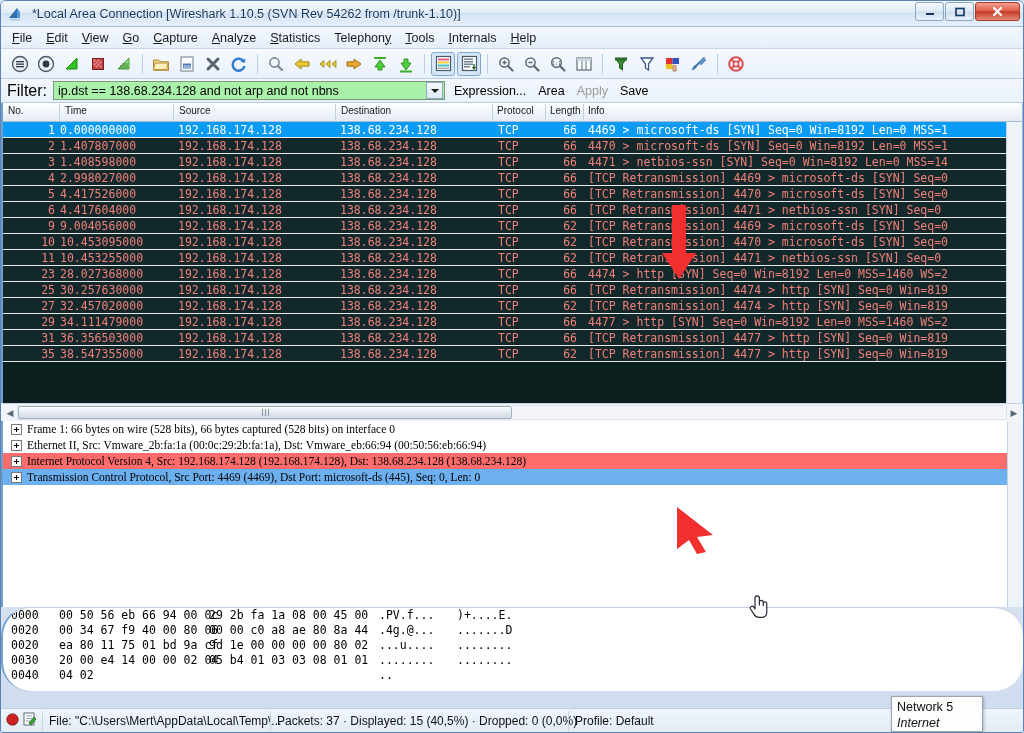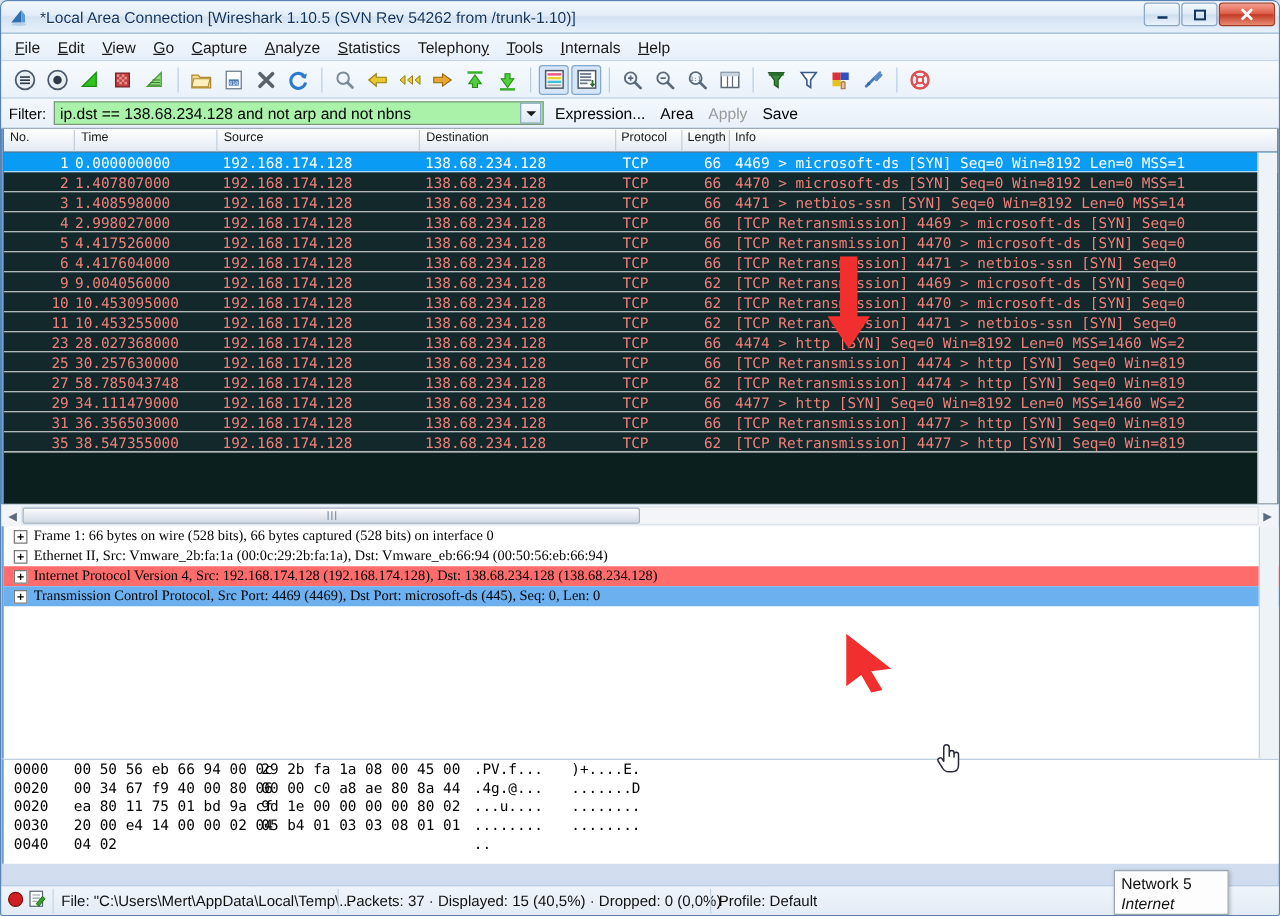--- a/index.html
+++ b/index.html
@@ -59,21 +59,21 @@
   }
   .tb { width:24px; height:24px; display:flex; align-items:center; justify-content:center; border-radius:3px; }
   .tb.pressed { background:#d4e6f8; border:1px solid #7fa8cf; border-radius:3px; }
   .tbsep { width:1px; height:20px; background:#b9cee3; margin:0 4px; }
   
   #filterbar {
     height:24px; display:flex; align-items:center; padding:0 6px; gap:6px;
     background:linear-gradient(180deg,#f3f8fd 0%,#e8f0f9 100%);
     border-bottom:1px solid #b9cee3;
   }
-  #filter-label { font-size:12px; color:#000; }
+  #filter-label { font-size:16px; color:#000; }
   #filter-wrap {
     flex:0 0 auto; width:392px; height:19px; display:flex; align-items:center;
     background:#aaf2aa; border:1px solid #7a9a7a; position:relative;gap:32px;
   }
   #filter-input {
     flex:1; border:0; outline:0; background:transparent;
     font-family:"Liberation Sans", sans-serif; font-size:12.5px; color:#000;
     padding-left:4px;
   }
   #filter-drop {
@@ -152,21 +152,21 @@
   }
   .expander:before { left:2px; top:4px; width:5px; height:1px; }
   .expander:after  { left:4px; top:2px; width:1px; height:5px; }
   #detail-scroll {
     position:absolute; right:0; top:0; width:16px; bottom:0;
     background:#eef3f8; border-left:1px solid #c3d3e3;
   }
   
   #hexpane {
     position:relative; height:84px; background:#ffffff;
-    border-left:2px solid #6f9fcf; border-top:1px solid #bfcfdf; overflow:hidden;
+    border-left:2px solid #6f9fcf; border-top:1px solid #bfcfdf; overflow:hidden;border-radius:29px;
   }
   .hrow {
     height:15px; font-family:"DejaVu Sans Mono","Liberation Mono",monospace;
     font-size:11.5px; color:#000; white-space:nowrap; padding-left:8px;
     display:flex;
   }
   .h-off { width:48px; }
   .h-b1  { width:150px; }
   .h-b2  { width:170px; }
   .h-a1  { width:78px; }
@@ -555,21 +555,21 @@
           <span class="pcell c-no">25</span>
           <span class="pcell c-time">30.257630000</span>
           <span class="pcell c-src">192.168.174.128</span>
           <span class="pcell c-dst">138.68.234.128</span>
           <span class="pcell c-proto">TCP</span>
           <span class="pcell c-len">66</span>
           <span class="pcell c-info">[TCP Retransmission] 4474 &gt; http [SYN] Seq=0 Win=819</span>
         </div>
         <div class="prow">
           <span class="pcell c-no">27</span>
-          <span class="pcell c-time">58.785043748</span>
+          <span class="pcell c-time">32.457020000</span>
           <span class="pcell c-src">192.168.174.128</span>
           <span class="pcell c-dst">138.68.234.128</span>
           <span class="pcell c-proto">TCP</span>
           <span class="pcell c-len">62</span>
           <span class="pcell c-info">[TCP Retransmission] 4474 &gt; http [SYN] Seq=0 Win=819</span>
         </div>
         <div class="prow">
           <span class="pcell c-no">29</span>
           <span class="pcell c-time">34.111479000</span>
           <span class="pcell c-src">192.168.174.128</span>

